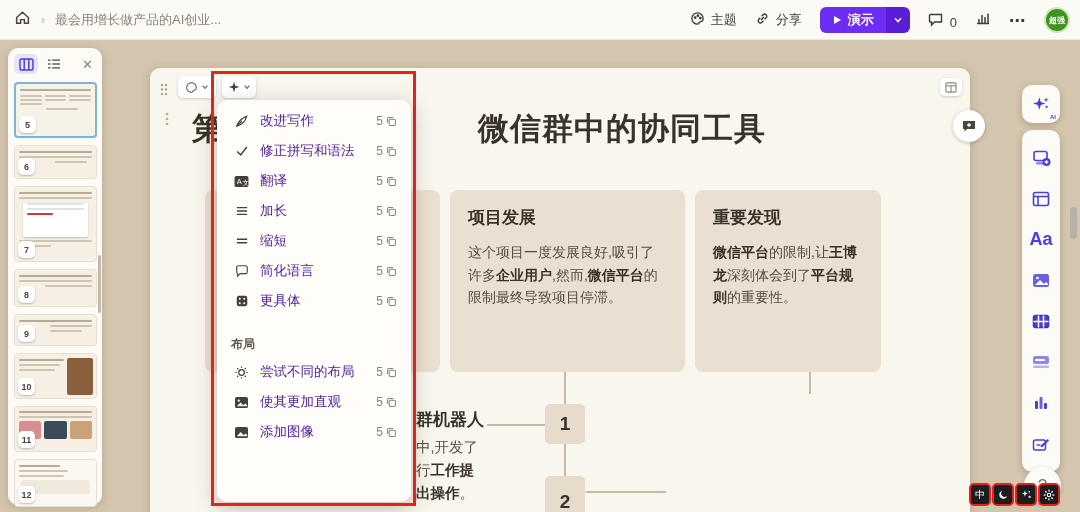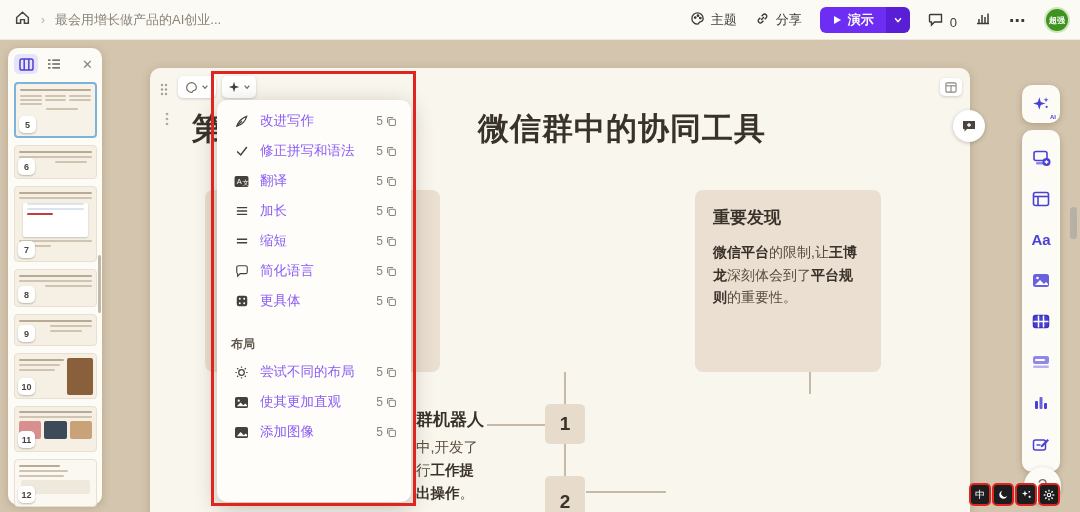--- a/index.html
+++ b/index.html
@@ -70,34 +70,34 @@
   .ai-menu { position:absolute; left:217px; top:100px; width:194px; height:402px; background:#fffdf9;
              border-radius:10px; box-shadow:0 6px 22px rgba(60,45,25,.3); z-index:60; padding:6px 8px; overflow:hidden; }
   .ai-input { display:flex; align-items:center; gap:6px; height:28px; border:2px solid #4f94d4; border-radius:15px;
               background:#fff; padding:0 10px; margin-bottom:8px; }
   .ai-input input { border:none; outline:none; width:130px; font-size:13px; color:#3f3a33; background:transparent;
                     font-family:inherit; }
   .ai-input input::placeholder { color:#9b948a; }
   .sec-label { font-size:12px; font-weight:700; color:#5f584e; padding:4px 6px 4px 6px; }
   .mi { display:flex; align-items:center; height:30px; padding:0 6px 0 8px; border-radius:6px; cursor:pointer; }
   .mi-ic { width:17px; display:flex; align-items:center; justify-content:center; margin-right:10px; }
-  .mi-label { font-size:13.5px; color:#8b5cf6; flex:1; white-space:nowrap; }
+  .mi-label { font-size:13.5px; color:#4c1d95; flex:1; white-space:nowrap; }
   .mi-cost { display:flex; align-items:center; gap:3px; color:#8a847a; font-size:12px; }
   .red-box { position:absolute; left:211px; top:71px; width:205px; height:435px; border:3px solid #e02420; z-index:70;
              pointer-events:none; }
 
   
   .rail-ai { position:absolute; left:1022px; top:85px; width:38px; height:38px; background:#fdfbf6; border-radius:10px;
              box-shadow:0 2px 6px rgba(90,70,40,.3); display:flex; align-items:center; justify-content:center; z-index:40; cursor:pointer; }
   .rail-ai .ai-tag { position:absolute; right:4px; bottom:3px; font-size:6px; font-weight:700; color:#4a40d4; }
   .rail { position:absolute; left:1022px; top:130px; width:38px; height:342px; background:#fdfbf6; border-radius:10px;
           box-shadow:0 2px 6px rgba(90,70,40,.3); display:flex; flex-direction:column; align-items:center;
           justify-content:space-around; padding:8px 0; z-index:40; }
   .rail-item { width:26px; height:26px; display:flex; align-items:center; justify-content:center; cursor:pointer; }
-  .aa-glyph { font-size:15px; font-weight:700; color:#4a40d4; }
+  .aa-glyph { font-size:18px; font-weight:700; color:#4a40d4; }
   .win-scroll { position:absolute; left:1070px; top:207px; width:7px; height:32px; background:#b7b0a4; border-radius:4px; }
 
   
   .help-fab { position:absolute; left:1024px; top:467px; width:37px; height:37px; background:#fdfbf6; border-radius:50%;
               box-shadow:0 1px 4px rgba(0,0,0,.2); display:flex; align-items:center; justify-content:center;
               font-size:17px; color:#7a7369; z-index:45; cursor:pointer; }
   .br-toolbar { position:absolute; left:969px; top:483px; display:flex; gap:1px; z-index:80; }
   .br-btn { width:22px; height:23px; background:#1d1d1f; border:2px solid #e02420; border-radius:5px;
             display:flex; align-items:center; justify-content:center; color:#fff; font-size:10px; cursor:pointer; }
 </style>
@@ -320,20 +320,24 @@
           <line x1="1" y1="4.5" x2="13" y2="4.5"></line>
           <line x1="7" y1="4.5" x2="7" y2="12"></line>
         </svg>
     </div>
 
     <span class="slide-title" style="left:42px;">第</span>
     <span class="slide-title" style="left:280px;margin-left:48px;">微信群中的协同工具</span>
 
     <div class="card" style="left:55px; width:235px;"></div>
 
+    <div class="card" style="left:300px; width:235px;">
+      <h3>项目发展</h3>
+      <p class="rich"><span>这个项目一度发展良好,吸引了许多</span><span class="b">企业用户</span><span>,然而,</span><span class="b">微信平台</span><span>的限制最终导致项目停滞。</span></p>
+    </div>
 
     <div class="card" style="left:545px; width:186px;">
       <h3>重要发现</h3>
       <p class="rich"><span class="b">微信平台</span><span>的限制,让</span><span class="b">王博龙</span><span>深刻体会到了</span><span class="b">平台规则</span><span>的重要性。</span></p>
     </div>
 
     <div class="vline" style="left:414px; top:304px; height:156px;"></div>
     <div class="vline" style="left:659px; top:304px; height:22px;"></div>
     <div class="hline" style="left:337px; top:356px; width:58px;"></div>
     <div class="hline" style="left:436px; top:423px; width:80px;"></div>

